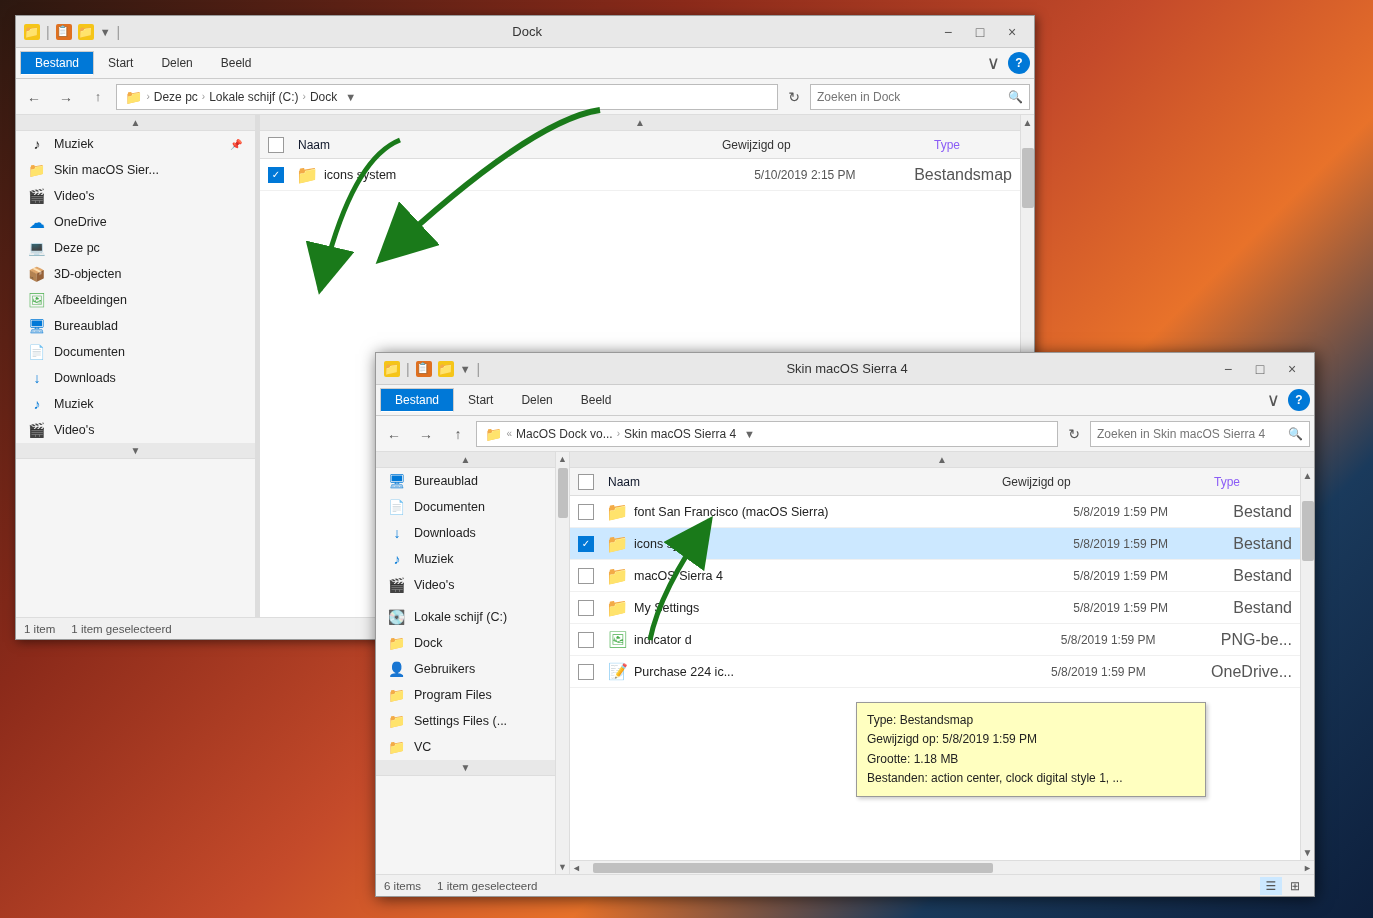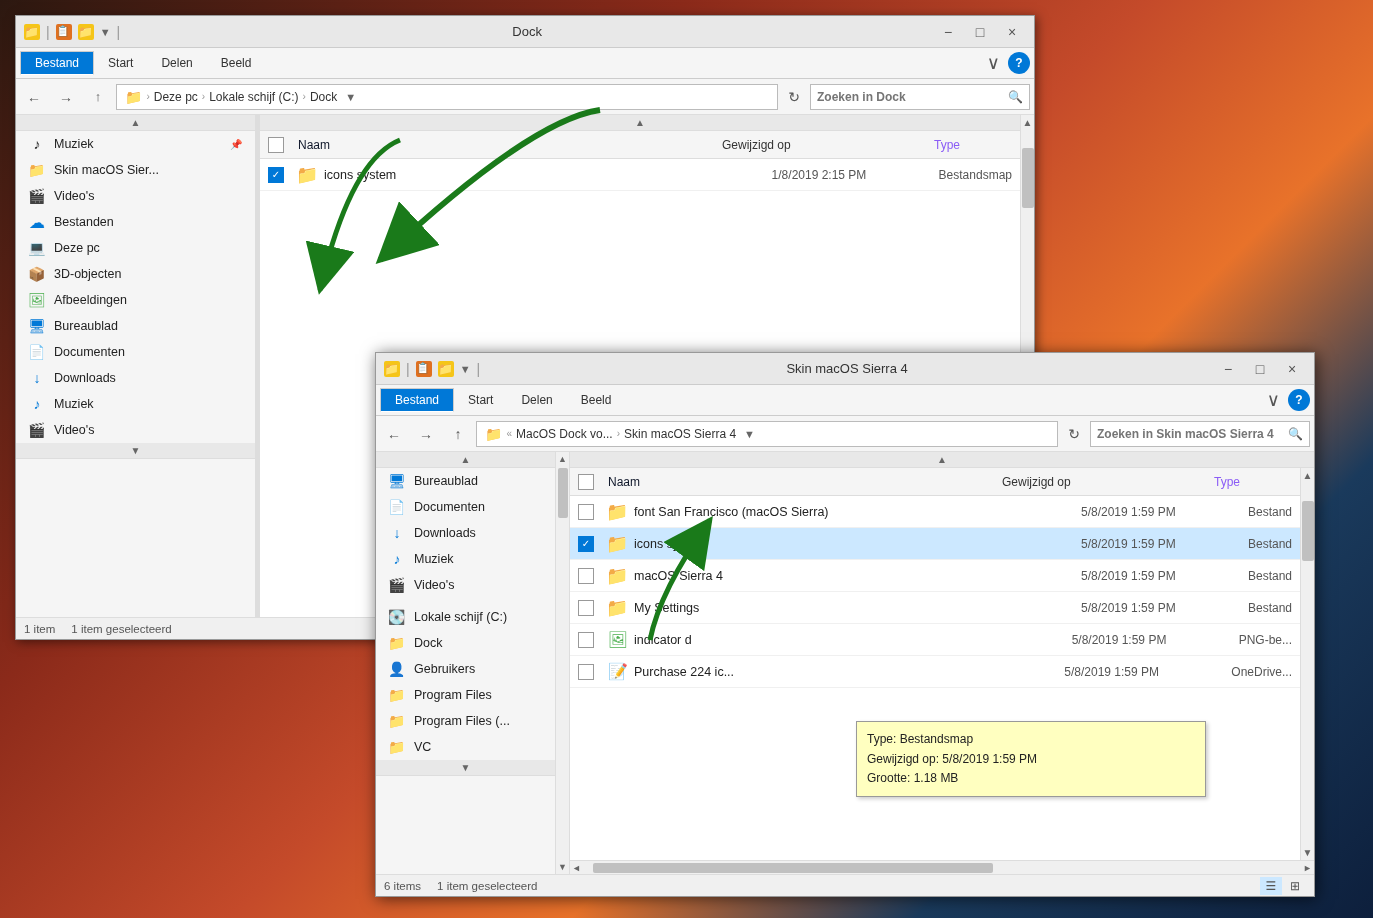--- a/index.html
+++ b/index.html
@@ -219,21 +219,20 @@
       padding: 0 6px;
     }
 
     .search-input {
       flex: 1;
       border: none;
       outline: none;
       font-size: 12px;
       color: #999;
       background: transparent;
-      font-weight: bold;
     }
 
     
     .main-content {
       flex: 1;
       display: flex;
       overflow: hidden;
     }
 
     
@@ -325,21 +324,21 @@
       height: 20px;
       display: flex;
       align-items: center;
       justify-content: center;
       margin-right: 6px;
       flex-shrink: 0;
     }
 
     .file-name { flex: 1; font-size: 12.5px; color: #222; }
     .file-date { width: 160px; font-size: 12px; color: #555; }
-    .file-type { font-size: 12px; color: #555; margin-left: 7px; }
+    .file-type { font-size: 16px; color: #555; }
 
     
     .status-bar {
       height: 22px;
       background: #f0f0f0;
       border-top: 1px solid #ddd;
       display: flex;
       align-items: center;
       padding: 0 8px;
       gap: 16px;
@@ -544,21 +543,21 @@
         <span>Skin macOS Sier...</span>
       </div>
 
       <div class="sidebar-item">
         <span class="sidebar-item-icon">🎬</span>
         <span>Video's</span>
       </div>
 
       <div class="sidebar-item">
         <span class="sidebar-item-icon" style="color:#0078d7;font-size:16px;">☁</span>
-        <span>Bestanden</span>
+        <span>OneDrive</span>
       </div>
 
       <div class="sidebar-item">
         <span class="sidebar-item-icon">💻</span>
         <span>Deze pc</span>
       </div>
 
       <div class="sidebar-item">
         <span class="sidebar-item-icon" style="color:#888;">📦</span>
         <span>3D-objecten</span>
@@ -614,21 +613,21 @@
         </div>
 
         <div class="file-row">
           <div class="col-check">
             <div class="file-checkbox checked">✓</div>
           </div>
           <div class="file-icon">
             <span style="color:#f5c518;font-size:18px;">📁</span>
           </div>
           <div class="file-name">icons system</div>
-          <div class="file-date">1/8/2019 2:15 PM</div>
+          <div class="file-date">5/10/2019 2:15 PM</div>
           <div class="file-type">Bestandsmap</div>
         </div>
       </div>
 
       <div class="scrollbar-v">
         <div style="font-size:10px;text-align:center;color:#666;padding-top:2px;cursor:pointer;">▲</div>
         <div class="scrollbar-thumb-v"></div>
         <div style="margin-top:auto;font-size:10px;text-align:center;color:#666;padding-bottom:2px;cursor:pointer;">▼</div>
       </div>
     </div>
@@ -738,21 +737,21 @@
         <span>Gebruikers</span>
       </div>
 
       <div class="sidebar-item">
         <span class="sidebar-item-icon" style="color:#f5c518;">📁</span>
         <span>Program Files</span>
       </div>
 
       <div class="sidebar-item">
         <span class="sidebar-item-icon" style="color:#f5c518;">📁</span>
-        <span>Program Files (...</span>
+        <span>Settings Files (...</span>
       </div>
 
       <div class="sidebar-item">
         <span class="sidebar-item-icon" style="color:#f5c518;">📁</span>
         <span>VC</span>
       </div>
 
       <div class="scroll-up-indicator">▼</div>
     </div>
 
@@ -876,20 +875,21 @@
     <div class="status-right">
       <button class="view-btn active">☰</button>
       <button class="view-btn">⊞</button>
     </div>
   </div>
 
   <div class="tooltip-box" style="position:absolute; bottom:99px; left:480px; z-index:200;">
     <div>Type: Bestandsmap</div>
     <div>Gewijzigd op: 5/8/2019 1:59 PM</div>
     <div>Grootte: 1.18 MB</div>
+    <div>Bestanden: action center, clock digital style 1, ...</div>
   </div>
 
 </div>
 
 <svg class="green-arrow" style="top:130px;left:260px;width:200px;height:180px;" viewBox="0 0 200 180">
   <defs>
     <marker id="arrow1" markerWidth="10" markerHeight="10" refX="9" refY="5" orient="auto">
       <path d="M0,0 L10,5 L0,10 Z" fill="#1a7a1a"></path>
     </marker>
   </defs>

